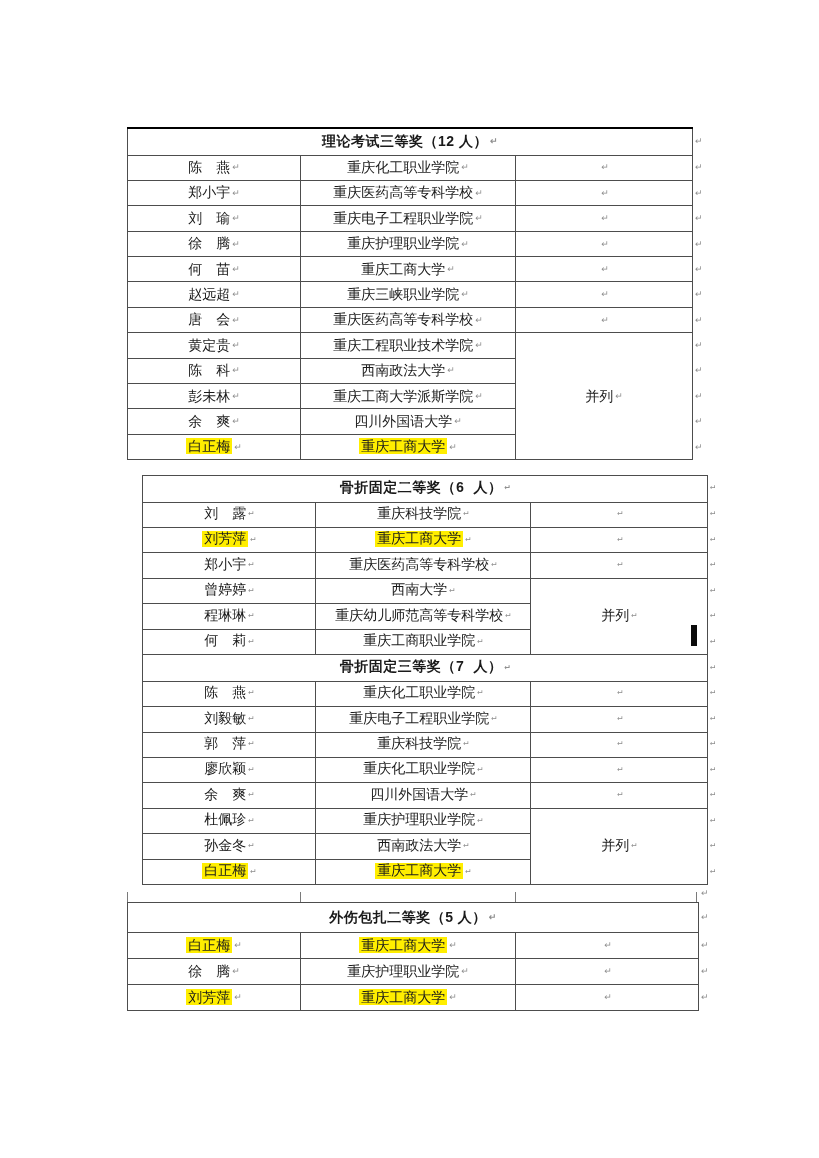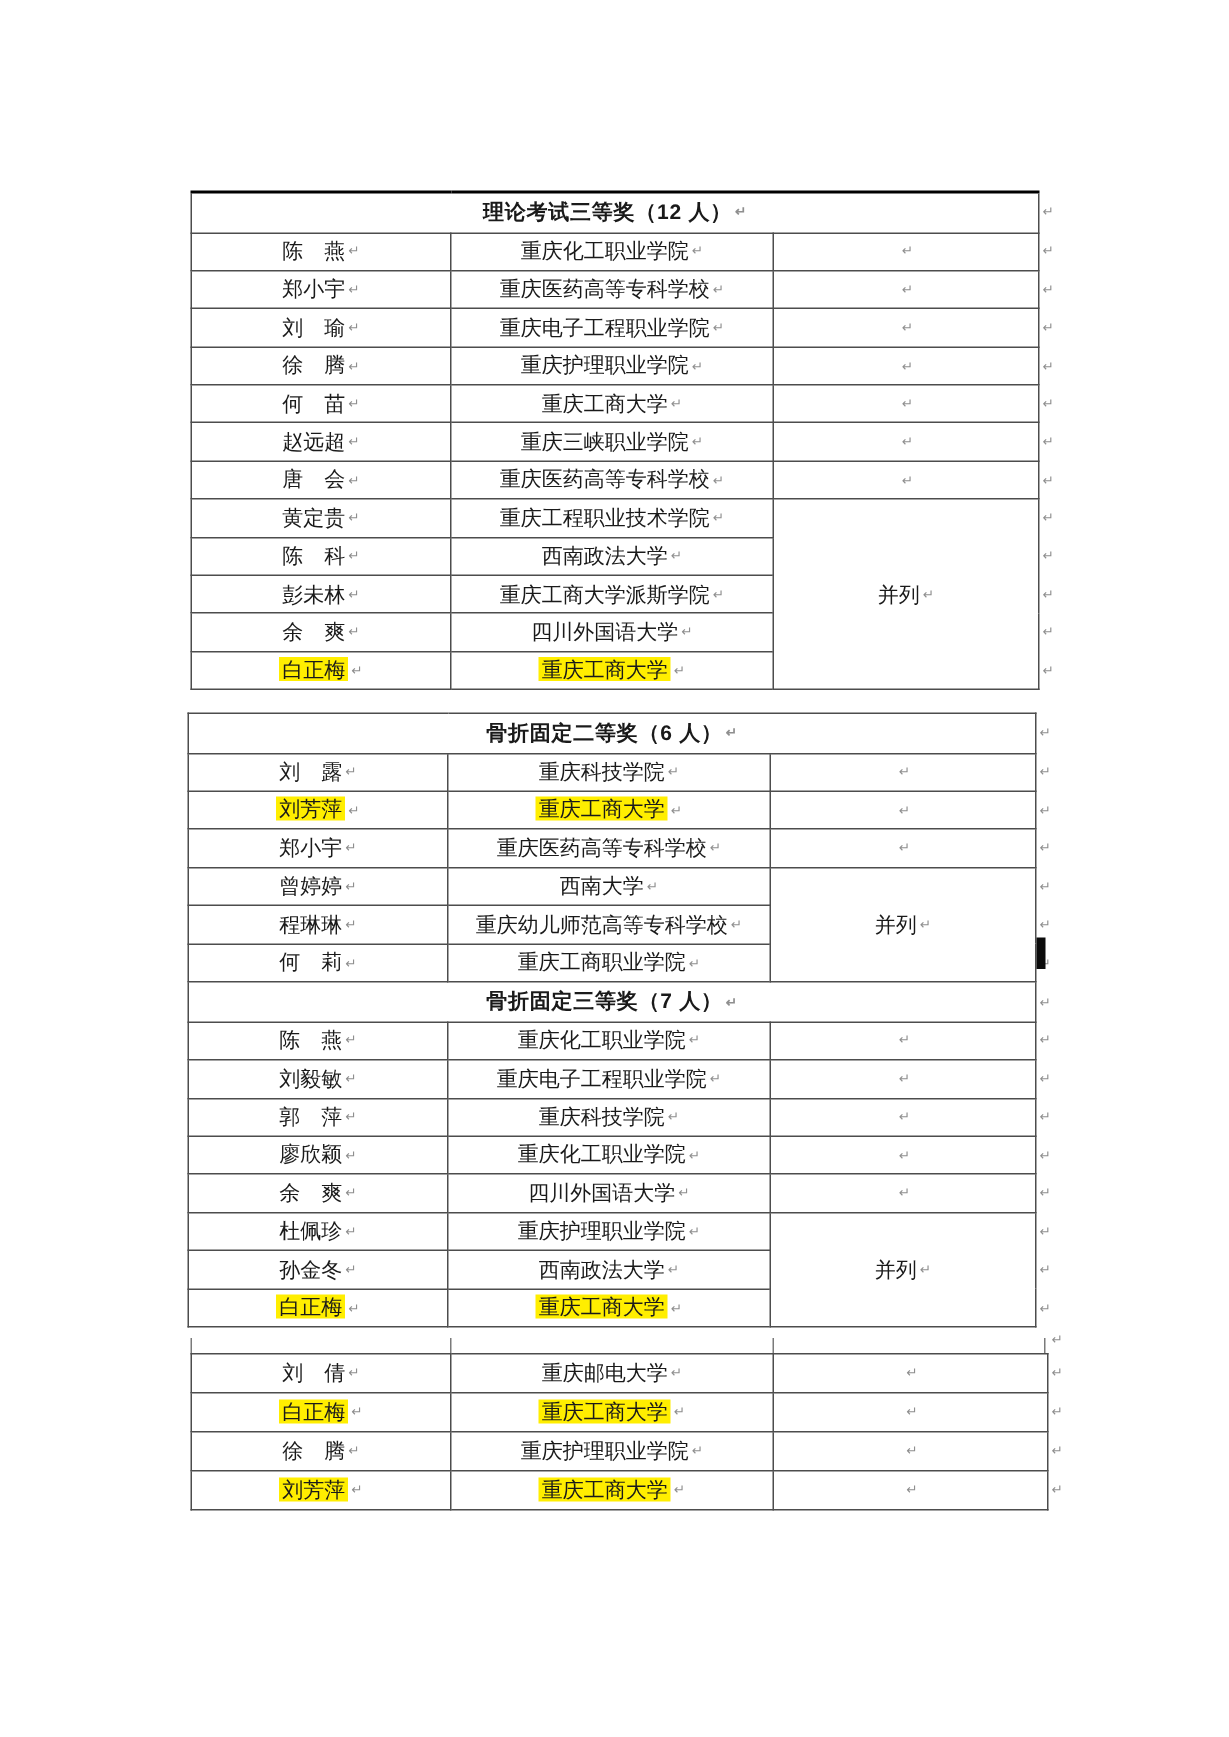--- a/index.html
+++ b/index.html
@@ -10,21 +10,21 @@
   td.b{border:1px solid #4d4d4d;background:#ffffff;}
   td.c1,td.c2,td.c3,td.hd{text-align:center;vertical-align:middle;}
   td.hd{font-weight:bold;font-size:14px;letter-spacing:0.5px;}
   td.em{border:none;text-align:left;vertical-align:middle;padding-left:3px;background:transparent;}
   .pm{color:#8f8f8f;font-size:9px;margin-left:2px;vertical-align:middle;}
   .hl{background:#ffee00;padding:0 2px;}
   #t1{left:127px;top:103px;}
   #t1 tr.h{height:27px;}
   #t1 tr.r{height:25.4px;}
   #t1 tr.h td.b{border-top:2px solid #000000;}
-  #t2{left:125px;top:451px;}
+  #t2{left:142px;top:451px;font-family:Liberation Mono, monospace;}
   #t2 tr.h{height:26.5px;}
   #t2 tr.r{height:25.45px;}
   #t3{left:127px;top:878px;}
   #t3 tr.h{height:30px;}
   #t3 tr.r{height:26px;}
   .cursor-bar{position:absolute;left:691px;top:601px;width:6px;height:21px;background:#0b0b0b;}
   .stub{position:absolute;top:868px;width:1px;height:10px;background:#7a7a7a;}
   .stub-pm{position:absolute;left:699px;top:864px;}
 </style>
 </head>
@@ -221,24 +221,22 @@
   <span class="pm stub-pm">↵</span>
 
   <table class="award" id="t3">
     <colgroup>
         <col style="width:173px">
         <col style="width:215px">
         <col style="width:183px">
         <col style="width:18px">
       </colgroup>
     <tbody>
-    <tr class="r">
-      <td class="b c1"><span>刘　倩</span><span class="pm">↵</span></td>
-      <td class="b c2"><span>重庆邮电大学</span><span class="pm">↵</span></td>
-      <td class="b c3"><span class="pm">↵</span></td>
+        <tr class="h">
+      <td class="b hd" colspan="3"><span>外伤包扎二等奖（5 人）</span><span class="pm">↵</span></td>
       <td class="em"><span class="pm">↵</span></td>
     </tr>
     <tr class="r">
       <td class="b c1"><span class="hl">白正梅</span><span class="pm">↵</span></td>
       <td class="b c2"><span class="hl">重庆工商大学</span><span class="pm">↵</span></td>
       <td class="b c3"><span class="pm">↵</span></td>
       <td class="em"><span class="pm">↵</span></td>
     </tr>
     <tr class="r">
       <td class="b c1"><span>徐　腾</span><span class="pm">↵</span></td>

